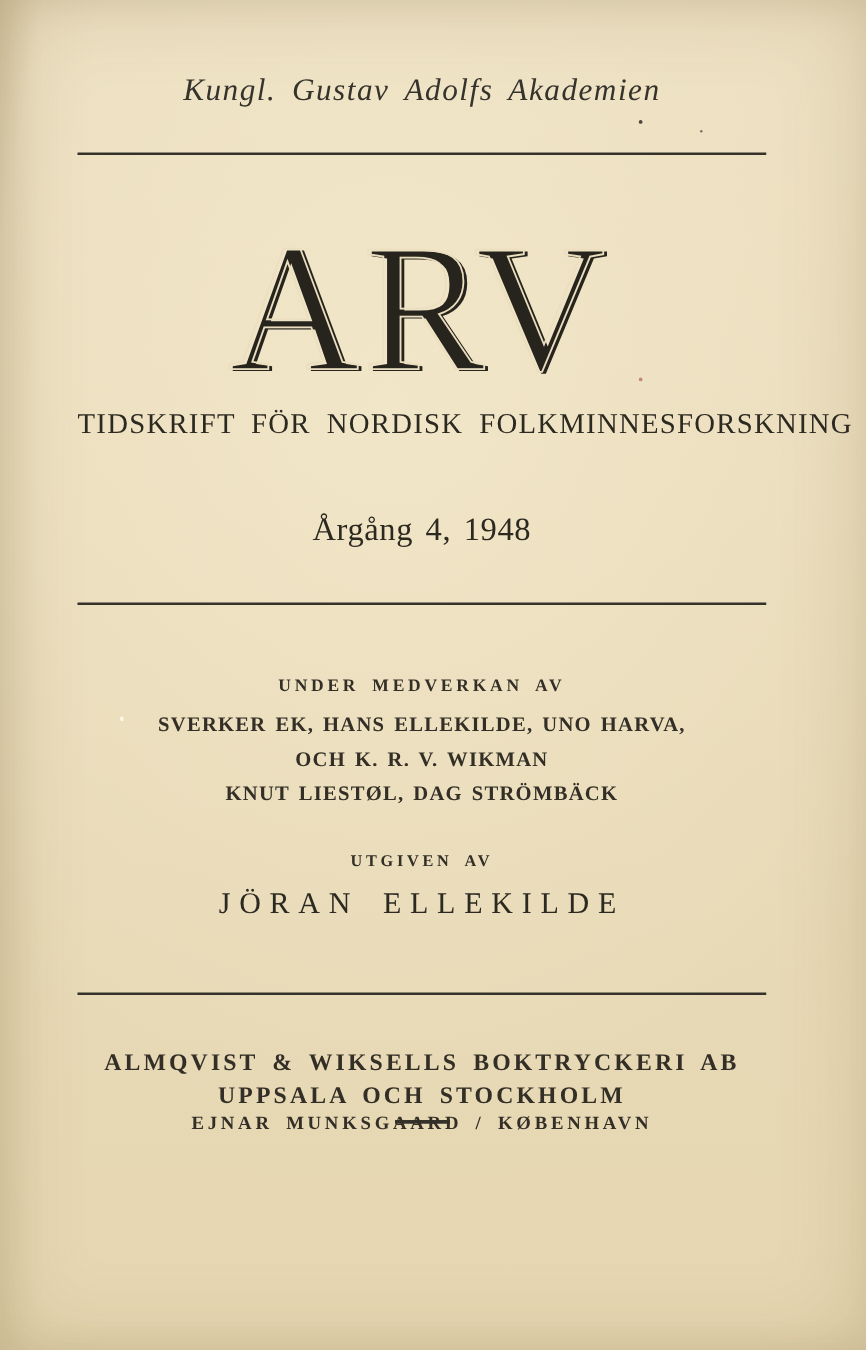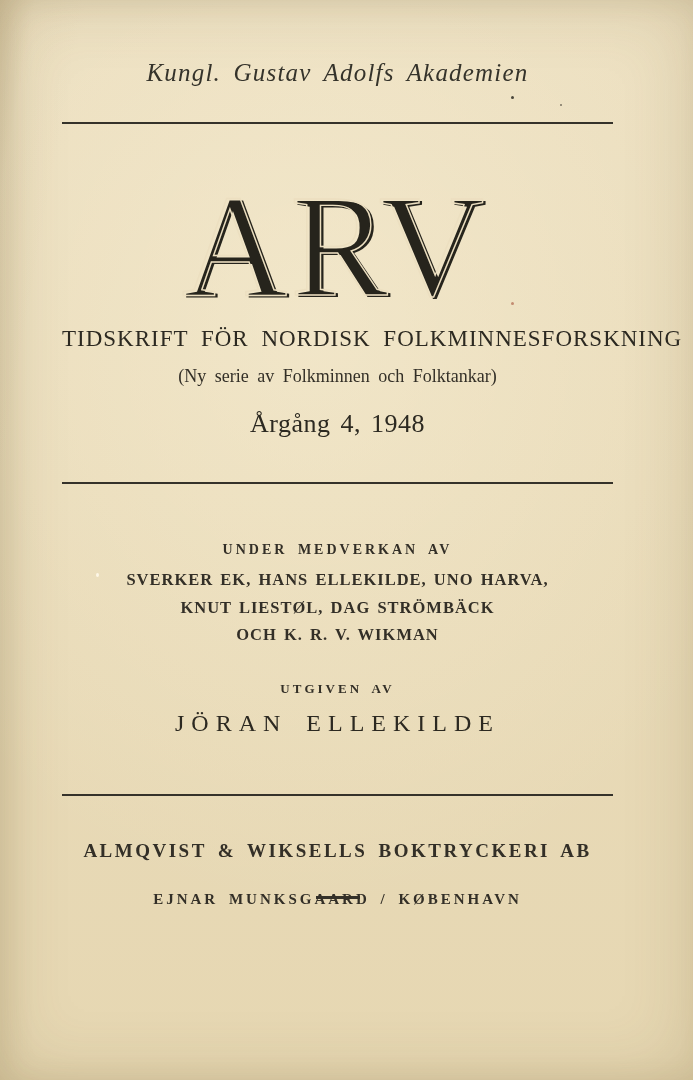--- a/index.html
+++ b/index.html
@@ -166,42 +166,42 @@
 
   <div class="rule rule-top"></div>
 
   <div class="col arv">
     <span class="layer base">ARV</span>
     <span class="layer inline-highlight">ARV</span>
   </div>
 
   <div class="col subtitle">TIDSKRIFT FÖR NORDISK FOLKMINNESFORSKNING</div>
 
-  <div class="col series-note">(Ny serie av Folkminnen och Folktankar)</div>
 
   <div class="col volume">Årgång 4, 1948</div>
 
   <div class="rule rule-middle"></div>
 
   <div class="col medverkan-heading">UNDER MEDVERKAN AV</div>
 
   <div class="col names">
     <div>SVERKER EK, HANS ELLEKILDE, UNO HARVA,</div>
+    <div>OCH K. R. V. WIKMAN</div>
     <div>KNUT LIESTØL, DAG STRÖMBÄCK</div>
-    <div>OCH K. R. V. WIKMAN</div>
   </div>
 
   <div class="col utgiven-heading">UTGIVEN AV</div>
 
   <div class="col editor-name">JÖRAN ELLEKILDE</div>
 
   <div class="rule rule-bottom"></div>
 
   <div class="col printer">ALMQVIST &amp; WIKSELLS BOKTRYCKERI AB</div>
 
+  <div class="col printer printer-cities">UPPSALA OCH STOCKHOLM</div>
 
   <div class="imprint-divider"></div>
 
   <div class="col distributor">EJNAR MUNKSGAARD / KØBENHAVN</div>
 
   <div class="speck speck-1"></div>
   <div class="speck speck-2"></div>
   <div class="speck speck-3"></div>
   <div class="speck speck-4"></div>
 

